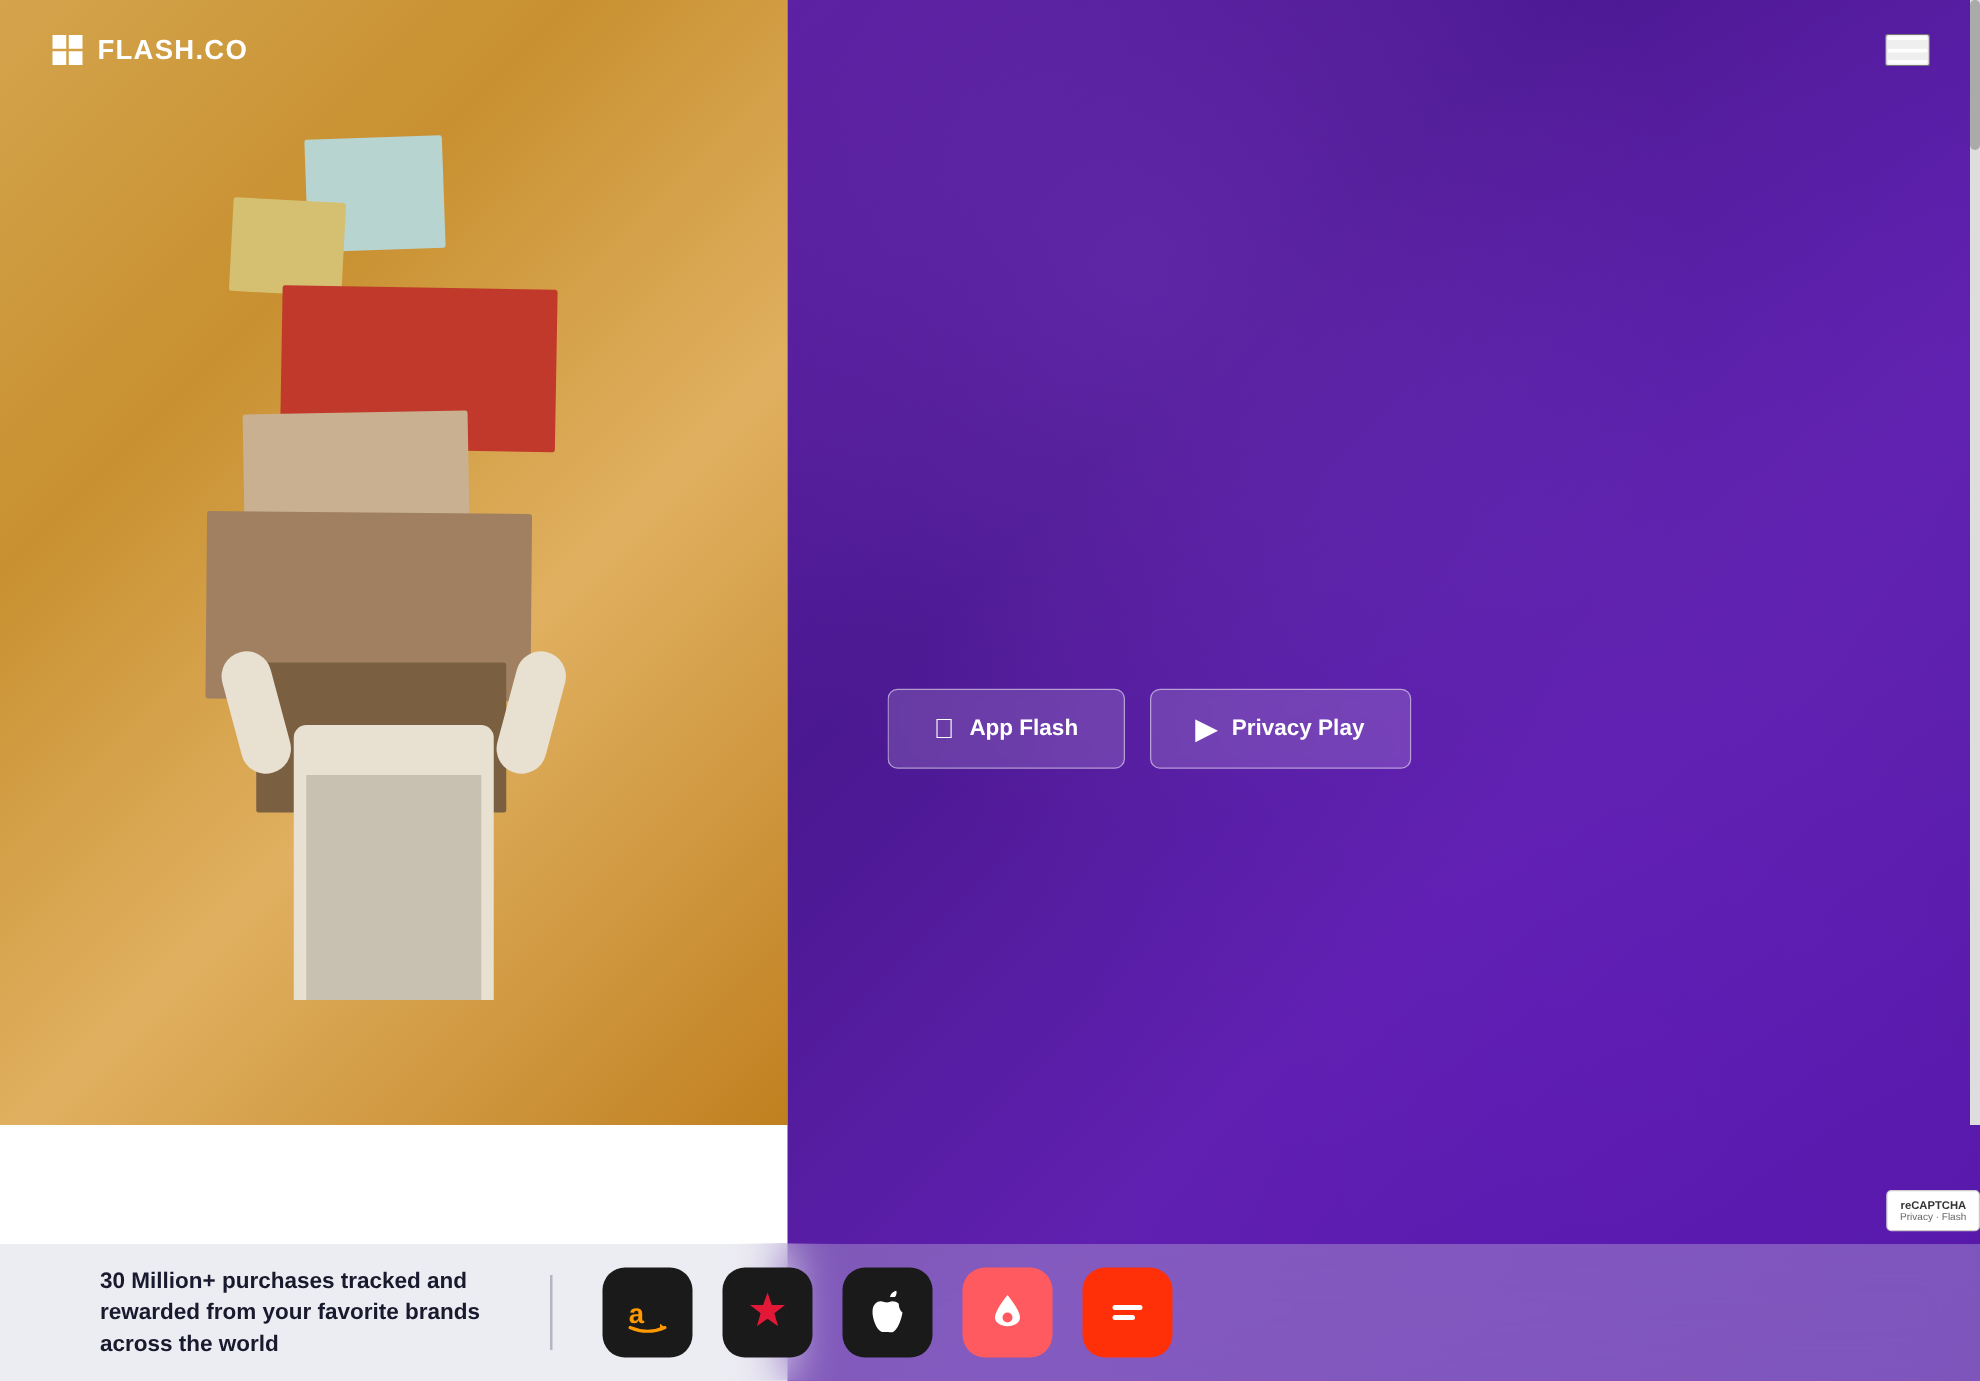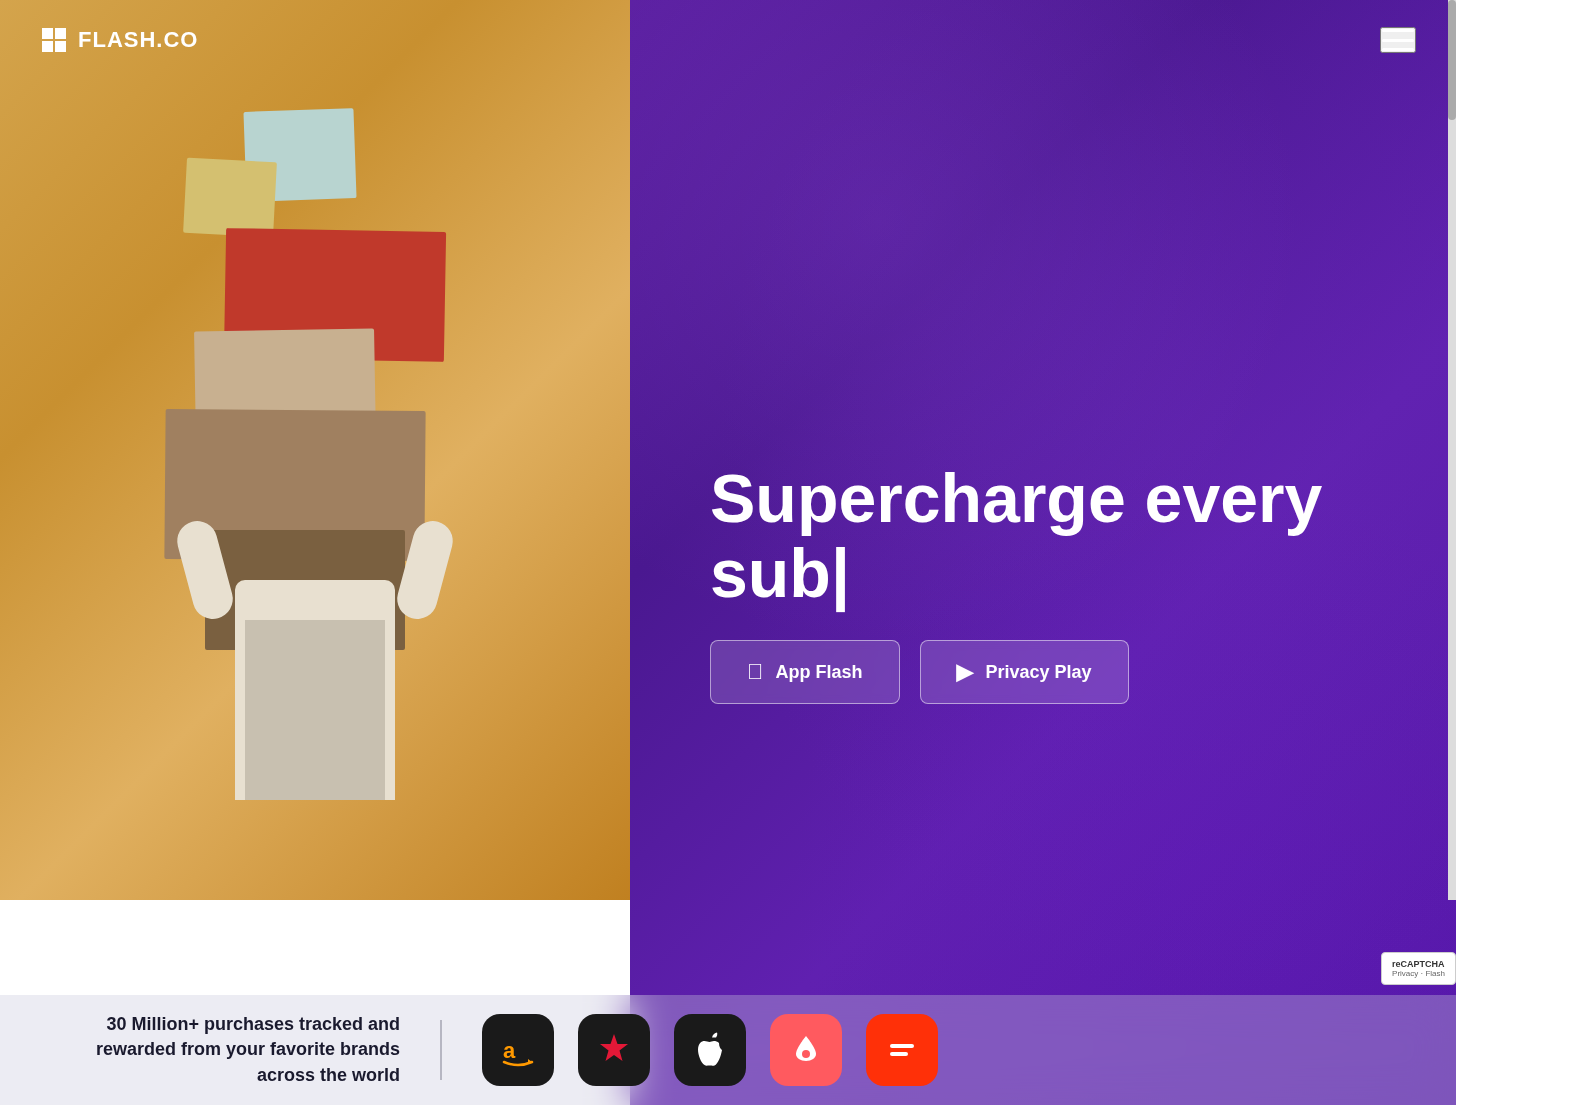--- a/index.html
+++ b/index.html
@@ -5,21 +5,21 @@
     * { margin: 0; padding: 0; box-sizing: border-box; }
 
     body {
       width: 1584px;
       height: 1105px;
       overflow: hidden;
       font-family: -apple-system, BlinkMacSystemFont, 'Segoe UI', Helvetica, Arial, sans-serif;
     }
 
     .page-wrapper {
-      width: 1456px;
+      width: 1584px;
       height: 1105px;
       position: relative;
       display: flex;
       flex-direction: column;
     }
 
     
     .hero {
       display: flex;
       flex: 1;
@@ -269,21 +269,20 @@
       left: 0;
       right: 0;
       height: 110px;
       background: rgba(200, 200, 220, 0.35);
       backdrop-filter: blur(20px);
       display: flex;
       align-items: center;
       padding: 0 80px;
       gap: 40px;
       z-index: 20;
-      text-align: right;
     }
 
     .bottom-text {
       font-size: 18px;
       font-weight: 600;
       color: #1a1a2e;
       max-width: 320px;
       line-height: 1.4;
       flex-shrink: 0;
     }
@@ -344,20 +343,21 @@
       position: absolute;
       bottom: 120px;
       right: 0;
       background: white;
       border: 1px solid #ccc;
       border-radius: 4px;
       padding: 6px 10px;
       font-size: 10px;
       color: #666;
       z-index: 30;
+      text-align: right;
     }
 
     
     .scrollbar {
       position: absolute;
       top: 0;
       right: 0;
       width: 8px;
       height: 900px;
       background: #ddd;
@@ -433,21 +433,20 @@
           <div class="person-arms-right"></div>
           <div class="person-body"></div>
           <div class="person-legs"></div>
         </div>
       </div>
     </div>
 
     <div class="hero-right">
       <div class="texture-overlay"></div>
       <div class="hero-content">
-        <h1 class="hero-title">Supercharge every sub|</h1>
         <div class="cta-buttons">
           <button class="cta-btn">
             <span class="cta-btn-icon"></span>
             <span>App Flash</span>
           </button>
           <button class="cta-btn">
             <span class="cta-btn-icon">▶</span>
             <span>Privacy Play</span>
           </button>
         </div>

